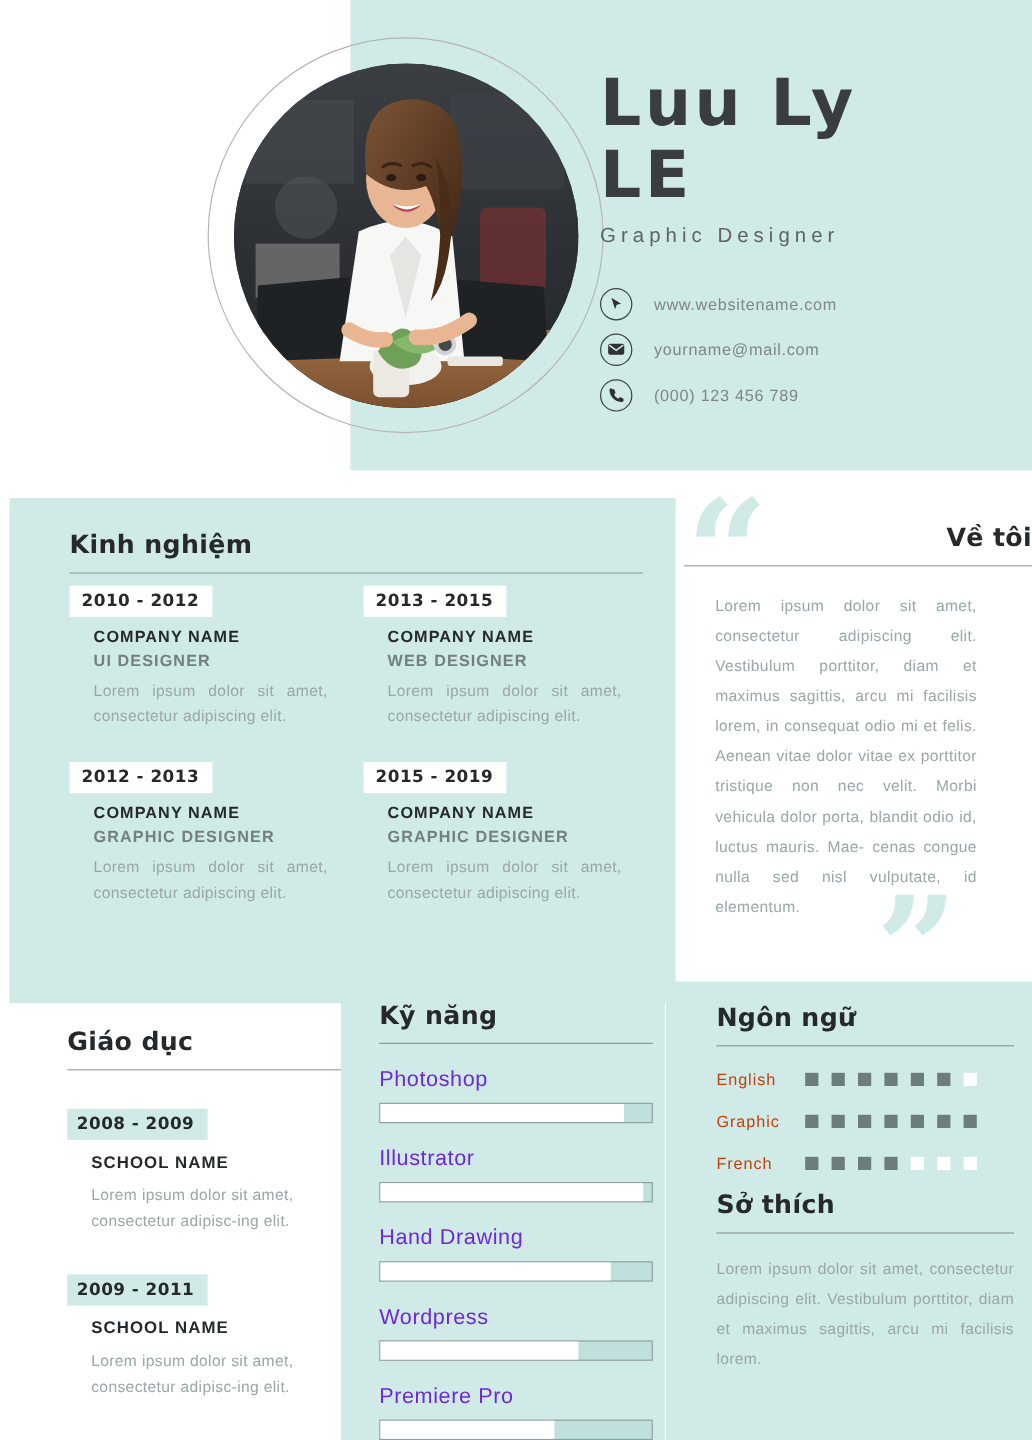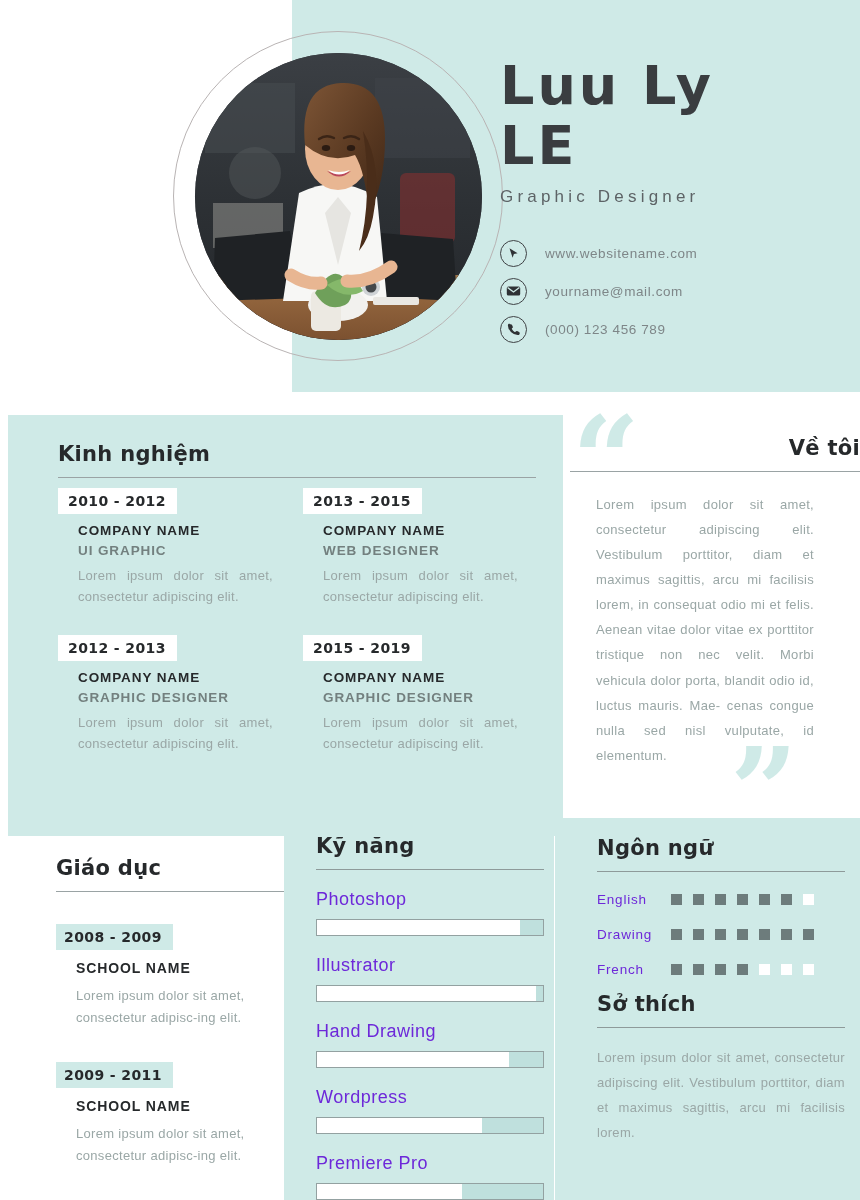--- a/index.html
+++ b/index.html
@@ -130,21 +130,21 @@
   .skill-fill { height: 100%; background: #ffffff; }
 
   
   .right-panel {
     position: absolute; left: 555px; top: 818px; width: 305px; height: 382px;
     background: #cfeae7;
   }
   .lang-inner { position: absolute; left: 42px; top: 18px; width: 248px; }
   .right-rule { border-bottom: 1px solid #8e9a9a; margin-top: 11px; width: 248px; }
   .lang-row { display: flex; align-items: center; margin-top: 20px; }
-  .lang-name { font-size: 13.5px; color: #6d28d9; letter-spacing: .8px; width: 74px; }
+  .lang-name { font-size: 13.5px; color: #c2410c; letter-spacing: .8px; width: 74px; }
   .boxes { display: flex; gap: 11px; }
   .box { width: 11px; height: 11px; }
   .box.on { background: #6d7c7c; }
   .box.off { background: #ffffff; }
   .hobby-inner { position: absolute; left: 42px; top: 174px; width: 248px; }
   .hobby-text {
     margin-top: 18px; width: 248px; font-size: 13px; color: #9aa7a6;
     line-height: 1.92; text-align: justify; letter-spacing: .3px;
   }
 </style>
@@ -245,21 +245,21 @@
     <div class="exp-head">
       <div class="sec-title">Kinh nghiệm</div>
       <div class="sec-rule"></div>
     </div>
     <div class="exp-grid">
 
       <div>
         <span class="date-badge-white">2010 - 2012</span>
         <div class="job-body">
           <div class="company">COMPANY NAME</div>
-          <div class="jobtitle">UI GRAPHIC</div>
+          <div class="jobtitle">UI DESIGNER</div>
           <div class="jobdesc">Lorem ipsum dolor sit amet, consectetur adipiscing elit.</div>
         </div>
       </div>
 
       <div>
         <span class="date-badge-white">2013 - 2015</span>
         <div class="job-body">
           <div class="company">COMPANY NAME</div>
           <div class="jobtitle">WEB DESIGNER</div>
           <div class="jobdesc">Lorem ipsum dolor sit amet, consectetur adipiscing elit.</div>
@@ -371,21 +371,21 @@
             <span class="box on"></span>
             <span class="box on"></span>
             <span class="box on"></span>
             <span class="box on"></span>
             <span class="box on"></span>
             <span class="box on"></span>
             <span class="box off"></span>
           </span>
       </div>
       <div class="lang-row">
-        <span class="lang-name">Drawing</span>
+        <span class="lang-name">Graphic</span>
         <span class="boxes">
             <span class="box on"></span>
             <span class="box on"></span>
             <span class="box on"></span>
             <span class="box on"></span>
             <span class="box on"></span>
             <span class="box on"></span>
             <span class="box on"></span>
           </span>
       </div>

